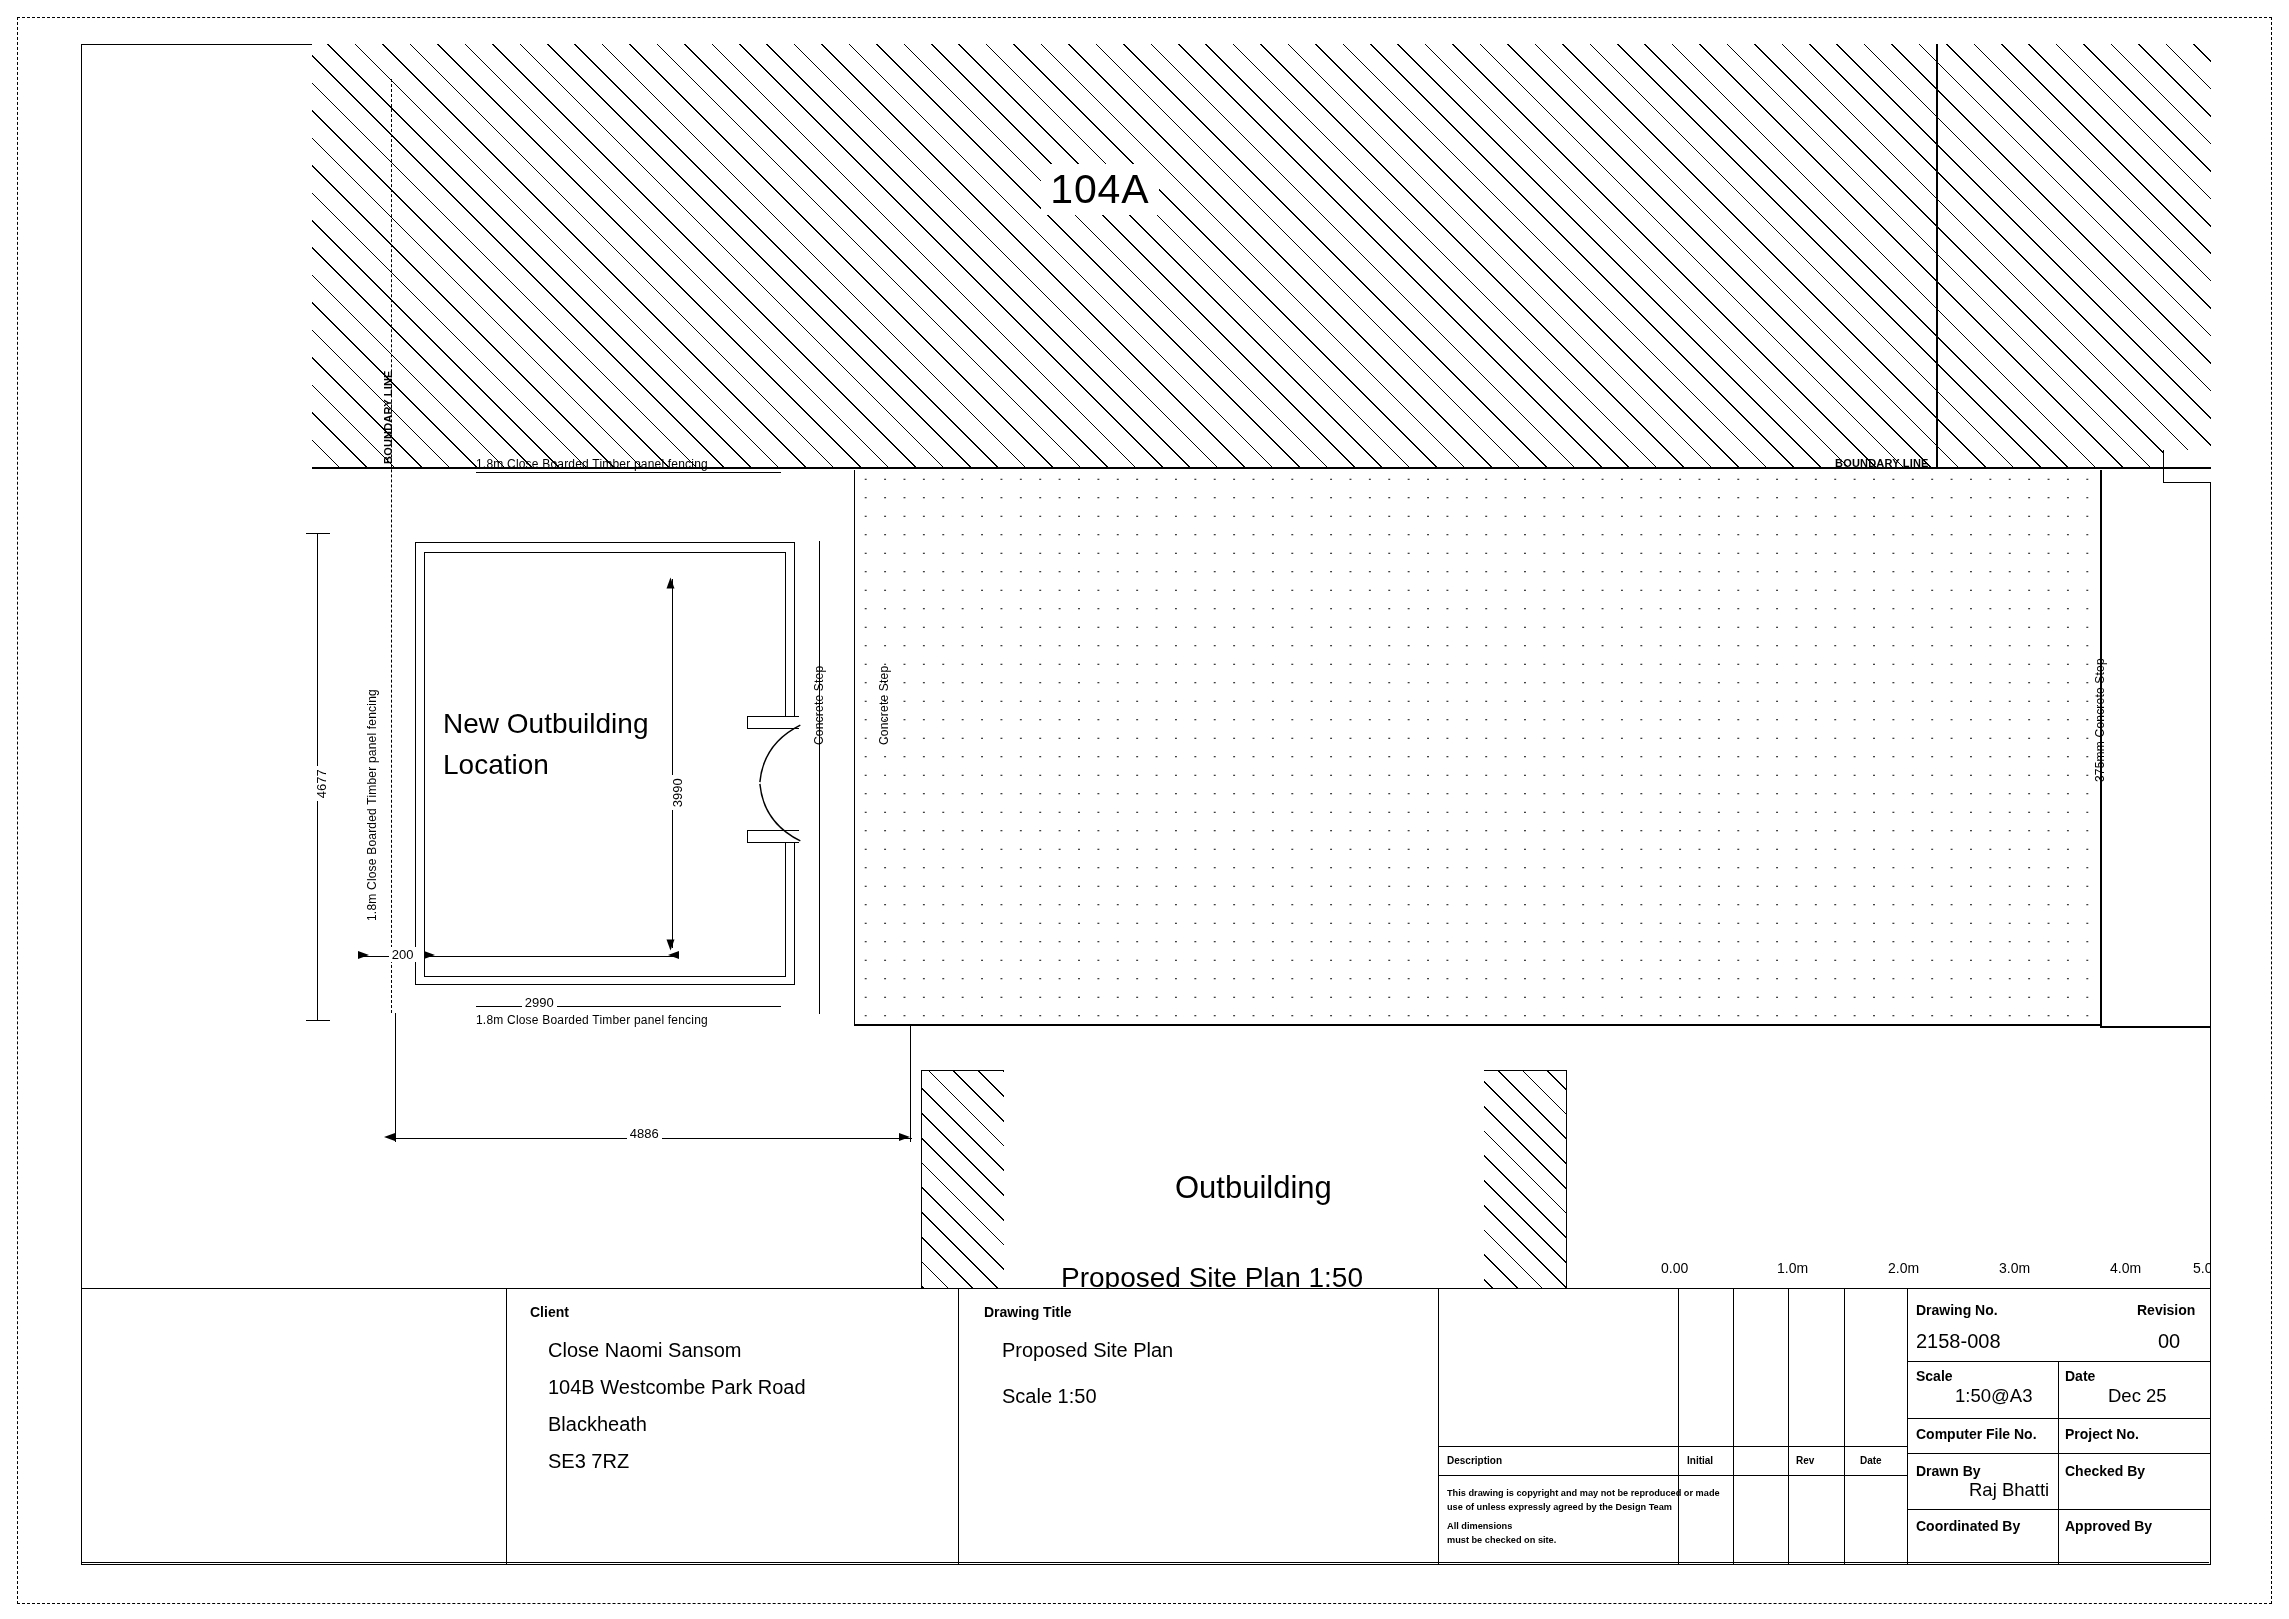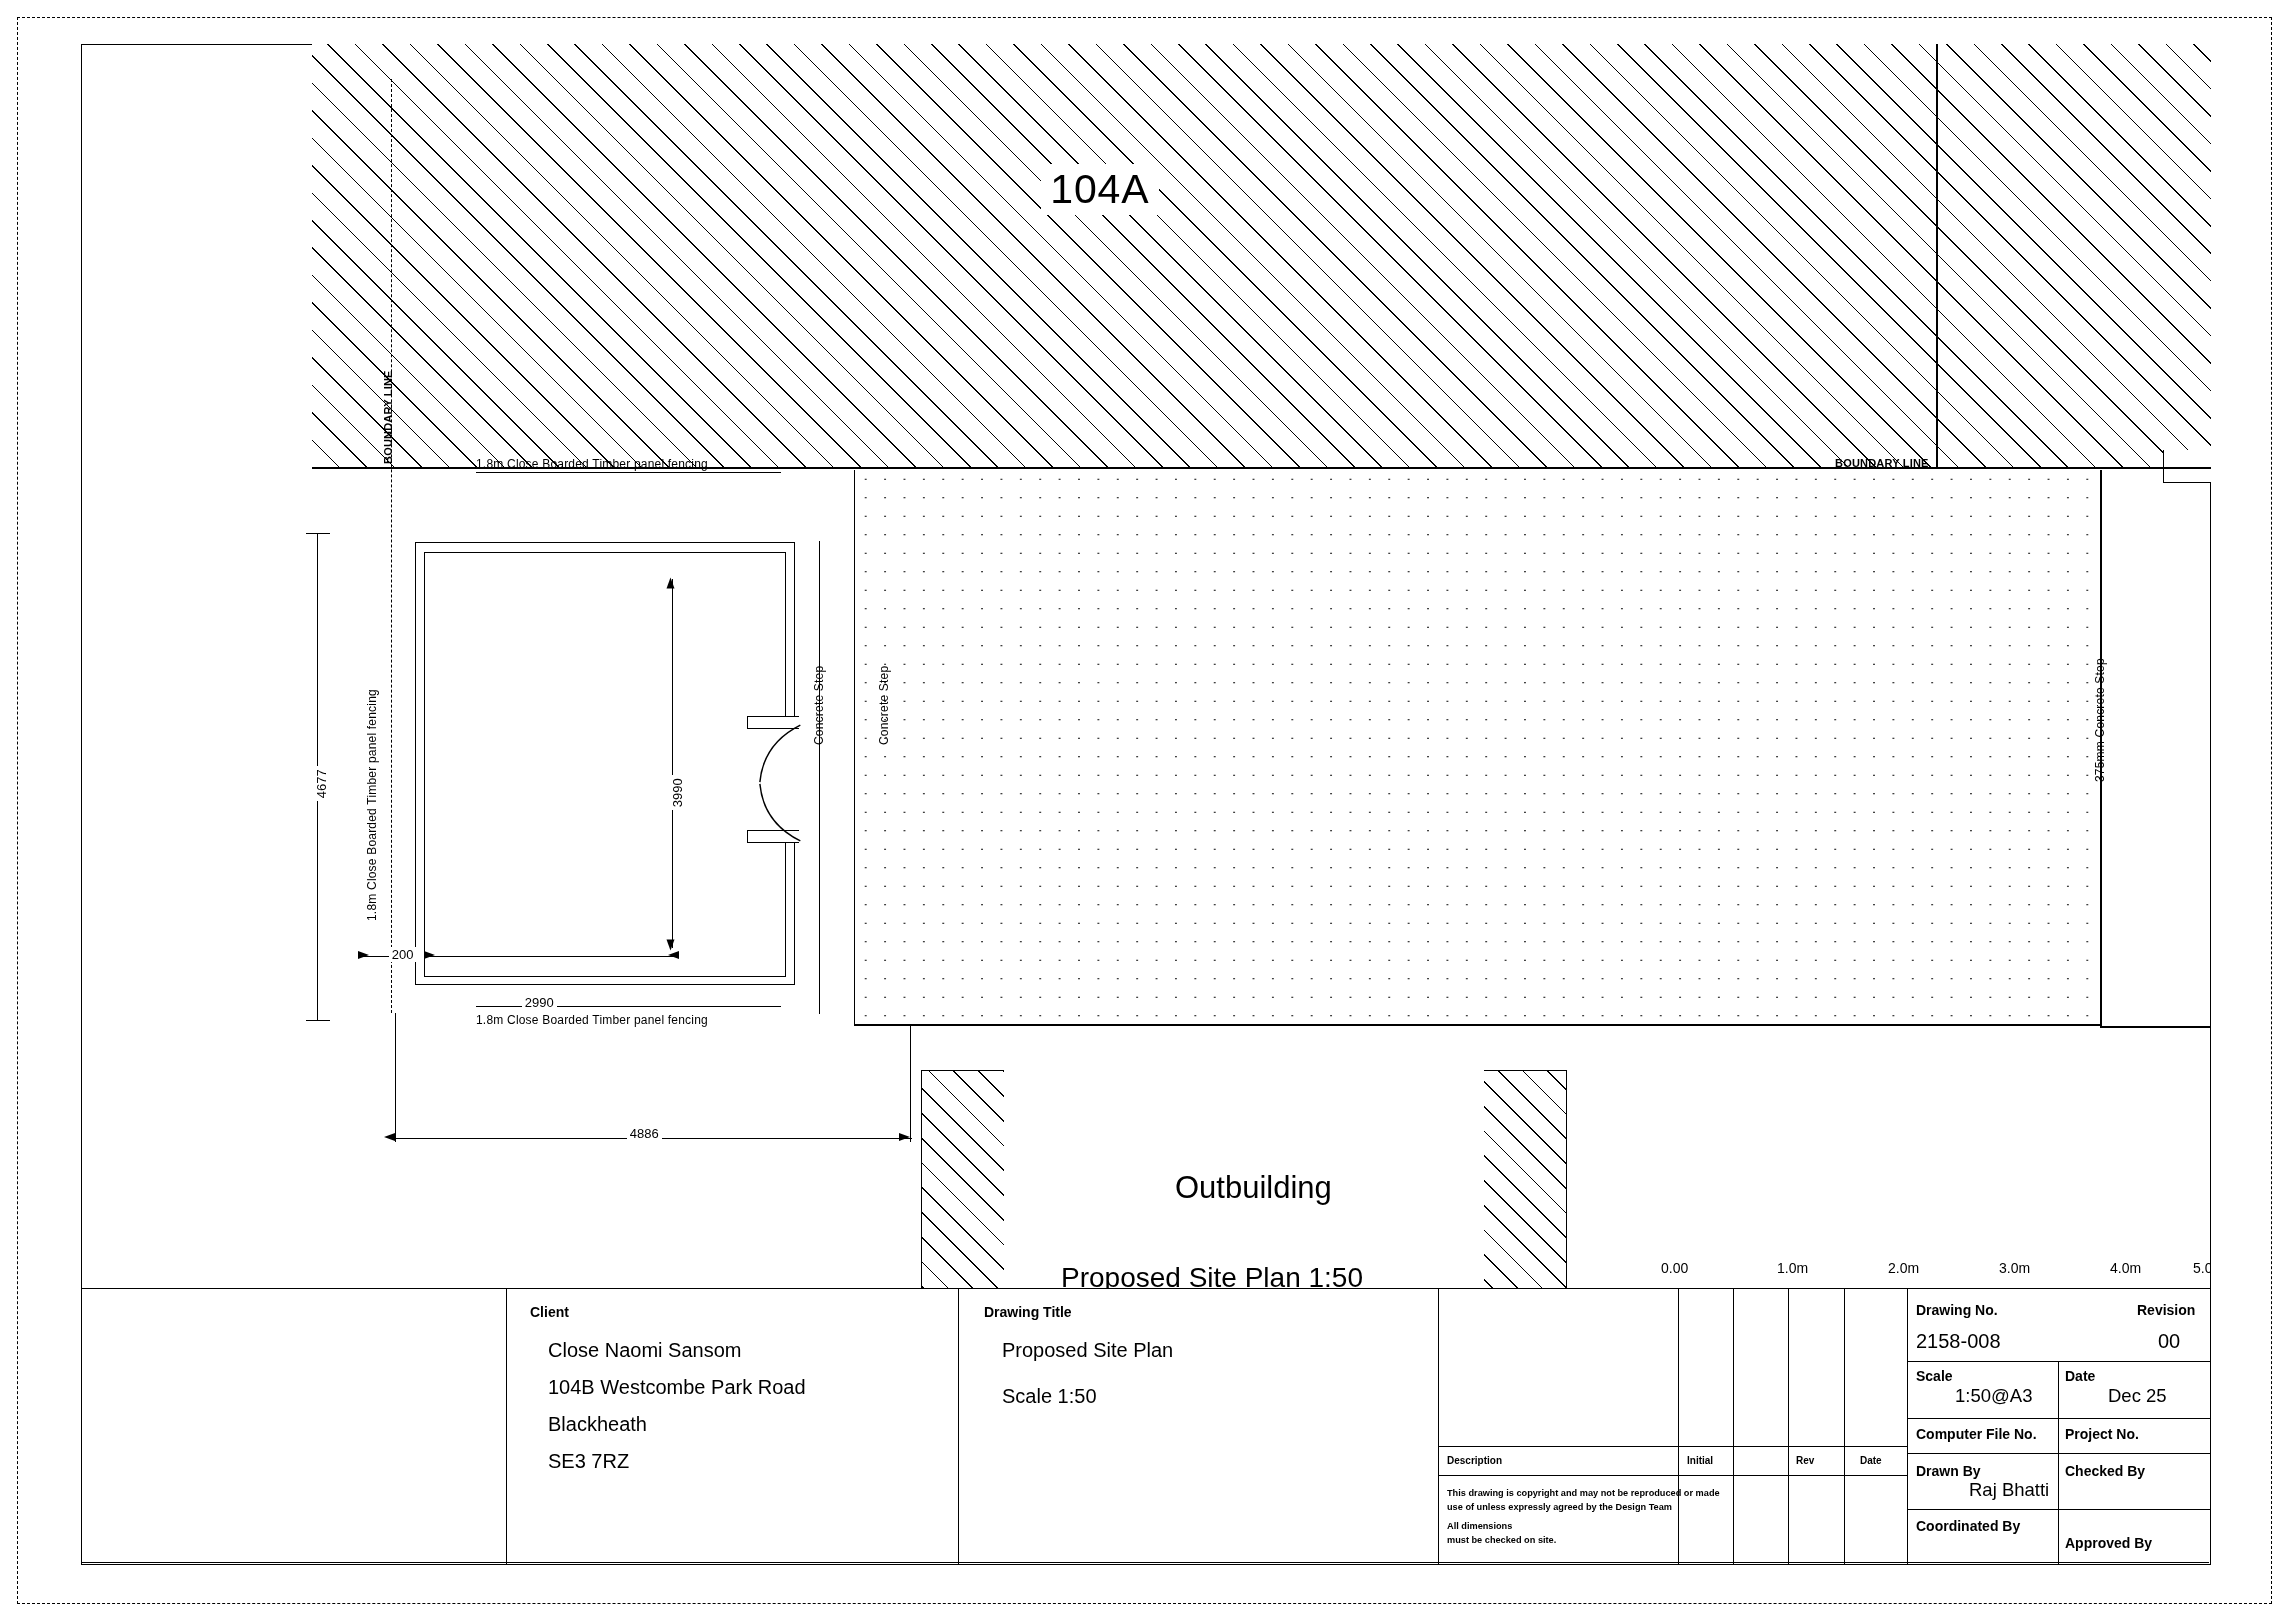--- a/index.html
+++ b/index.html
@@ -310,20 +310,24 @@
 
     <div id="paving"></div>
     <div class="solid-line h-line" style="left:773px; top:980px; width:1248px;"></div>
     <div class="solid-line v-line" style="left:2019px; top:426px; height:556px;"></div>
     <div class="solid-line h-line" style="left:2019px; top:982px; width:295px;"></div>
 
     <div class="tiny-label rot-90" style="left:2012px; top:738px;">375mm Concrete Step</div>
 
     <div id="outbuilding-outer"></div>
     <div id="outbuilding-inner"></div>
+    <div id="outbuilding-label">
+      <div>New Outbuilding</div>
+      <div>Location</div>
+    </div>
 
     <div id="door-gap"></div>
     <div id="door-step"></div>
     <div id="door-step2"></div>
     <svg id="door-swing" viewBox="0 0 62 130">
       <path d="M 58 2 Q 18 22 14 64" fill="none" stroke="#000" stroke-width="1.6"></path>
       <path d="M 58 128 Q 18 108 14 66" fill="none" stroke="#000" stroke-width="1.6"></path>
     </svg>
 
     <div id="step-strip-1"></div>
@@ -422,17 +426,17 @@
     <div class="tb-value sm" style="left:2027px; top:96px;">Dec 25</div>
 
     <div class="tb-label" style="left:1835px; top:137px;">Computer File No.</div>
     <div class="tb-label" style="left:1984px; top:137px;">Project No.</div>
 
     <div class="tb-label" style="left:1835px; top:174px;">Drawn By</div>
     <div class="tb-value sm" style="left:1888px; top:190px;">Raj Bhatti</div>
     <div class="tb-label" style="left:1984px; top:174px;">Checked By</div>
 
     <div class="tb-label" style="left:1835px; top:229px;">Coordinated By</div>
-    <div class="tb-label" style="left:1984px; top:246px;">Approved By</div>
+    <div class="tb-label" style="left:1984px; top:229px;">Approved By</div>
   </div>
 
 </div>
 
 
 </body></html>

